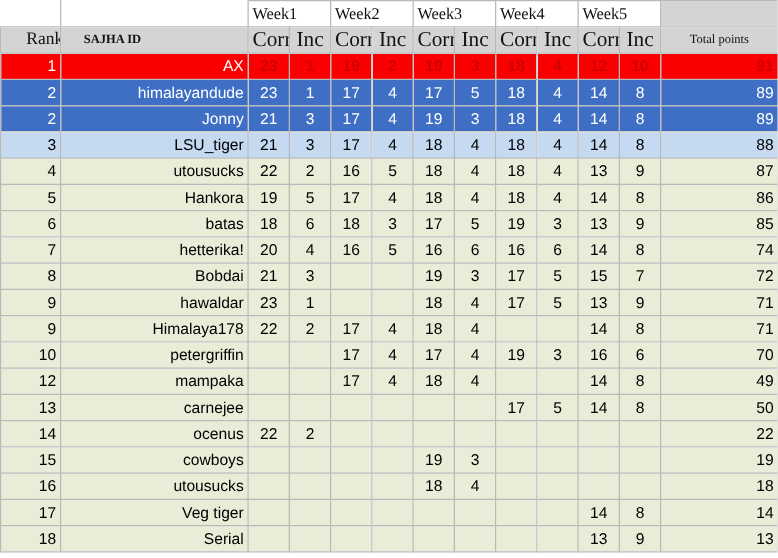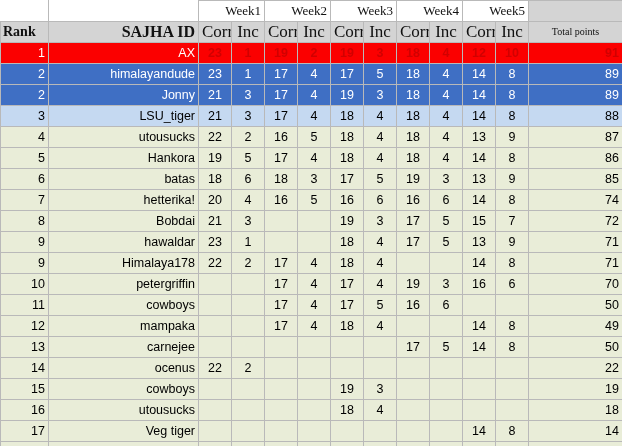--- a/index.html
+++ b/index.html
@@ -30,21 +30,21 @@
   }
   
   col.c-rank  { width: 48px; }
   col.c-name  { width: 150px; }
   col.c-num   { width: 33px; }
   col.c-total { width: 94px; }
 
   
   tr.weekhdr td {
     background: #ffffff;
-    text-align: right;
+    text-align: left;
     font-family: "Liberation Serif", serif;
     font-size: 13px;
     color: #111;
   }
   tr.weekhdr td.blank {
     background: #ffffff;
     border-left: 1px solid #ffffff;
     border-top: 1px solid #ffffff;
   }
   tr.weekhdr td.blank.first { border-left: 1px solid #ffffff; }
@@ -55,29 +55,29 @@
   
   tr.subhdr td {
     background: #d4d4d4;
     text-align: center;
     font-family: "Liberation Serif", serif;
     font-size: 17px;
     font-weight: normal;
     color: #111;
   }
   tr.subhdr td.rank {
-    font-weight: bold;
+    font-weight: normal;
     font-size: 14px;
     text-align: left;
-    padding-left: 2px;
+    padding-left: 20px;
   }
   tr.subhdr td.sajha {
     font-weight: bold;
-    font-size: 16px;
-    text-align: right;
+    font-size: 10px;
+    text-align: left;
     padding-left: 18px;
   }
   tr.subhdr td.totalpoints {
     font-size: 10px;
     text-align: center;
     background: #d4d4d4;
   }
 
   
   td.rank-cell {
@@ -326,35 +326,20 @@
         <td class="num-cell">4</td>
         <td class="num-cell">17</td>
         <td class="num-cell">4</td>
         <td class="num-cell">19</td>
         <td class="num-cell">3</td>
         <td class="num-cell">16</td>
         <td class="num-cell">6</td>
         <td class="total-cell">70</td>
       </tr>
       <tr class="r-cream">
-        <td class="rank-cell">11</td>
-        <td class="name-cell">cowboys</td>
-        <td class="num-cell"></td>
-        <td class="num-cell"></td>
-        <td class="num-cell">17</td>
-        <td class="num-cell">4</td>
-        <td class="num-cell">17</td>
-        <td class="num-cell">5</td>
-        <td class="num-cell">16</td>
-        <td class="num-cell">6</td>
-        <td class="num-cell"></td>
-        <td class="num-cell"></td>
-        <td class="total-cell">50</td>
-      </tr>
-      <tr class="r-cream">
         <td class="rank-cell">12</td>
         <td class="name-cell">mampaka</td>
         <td class="num-cell"></td>
         <td class="num-cell"></td>
         <td class="num-cell">17</td>
         <td class="num-cell">4</td>
         <td class="num-cell">18</td>
         <td class="num-cell">4</td>
         <td class="num-cell"></td>
         <td class="num-cell"></td>

